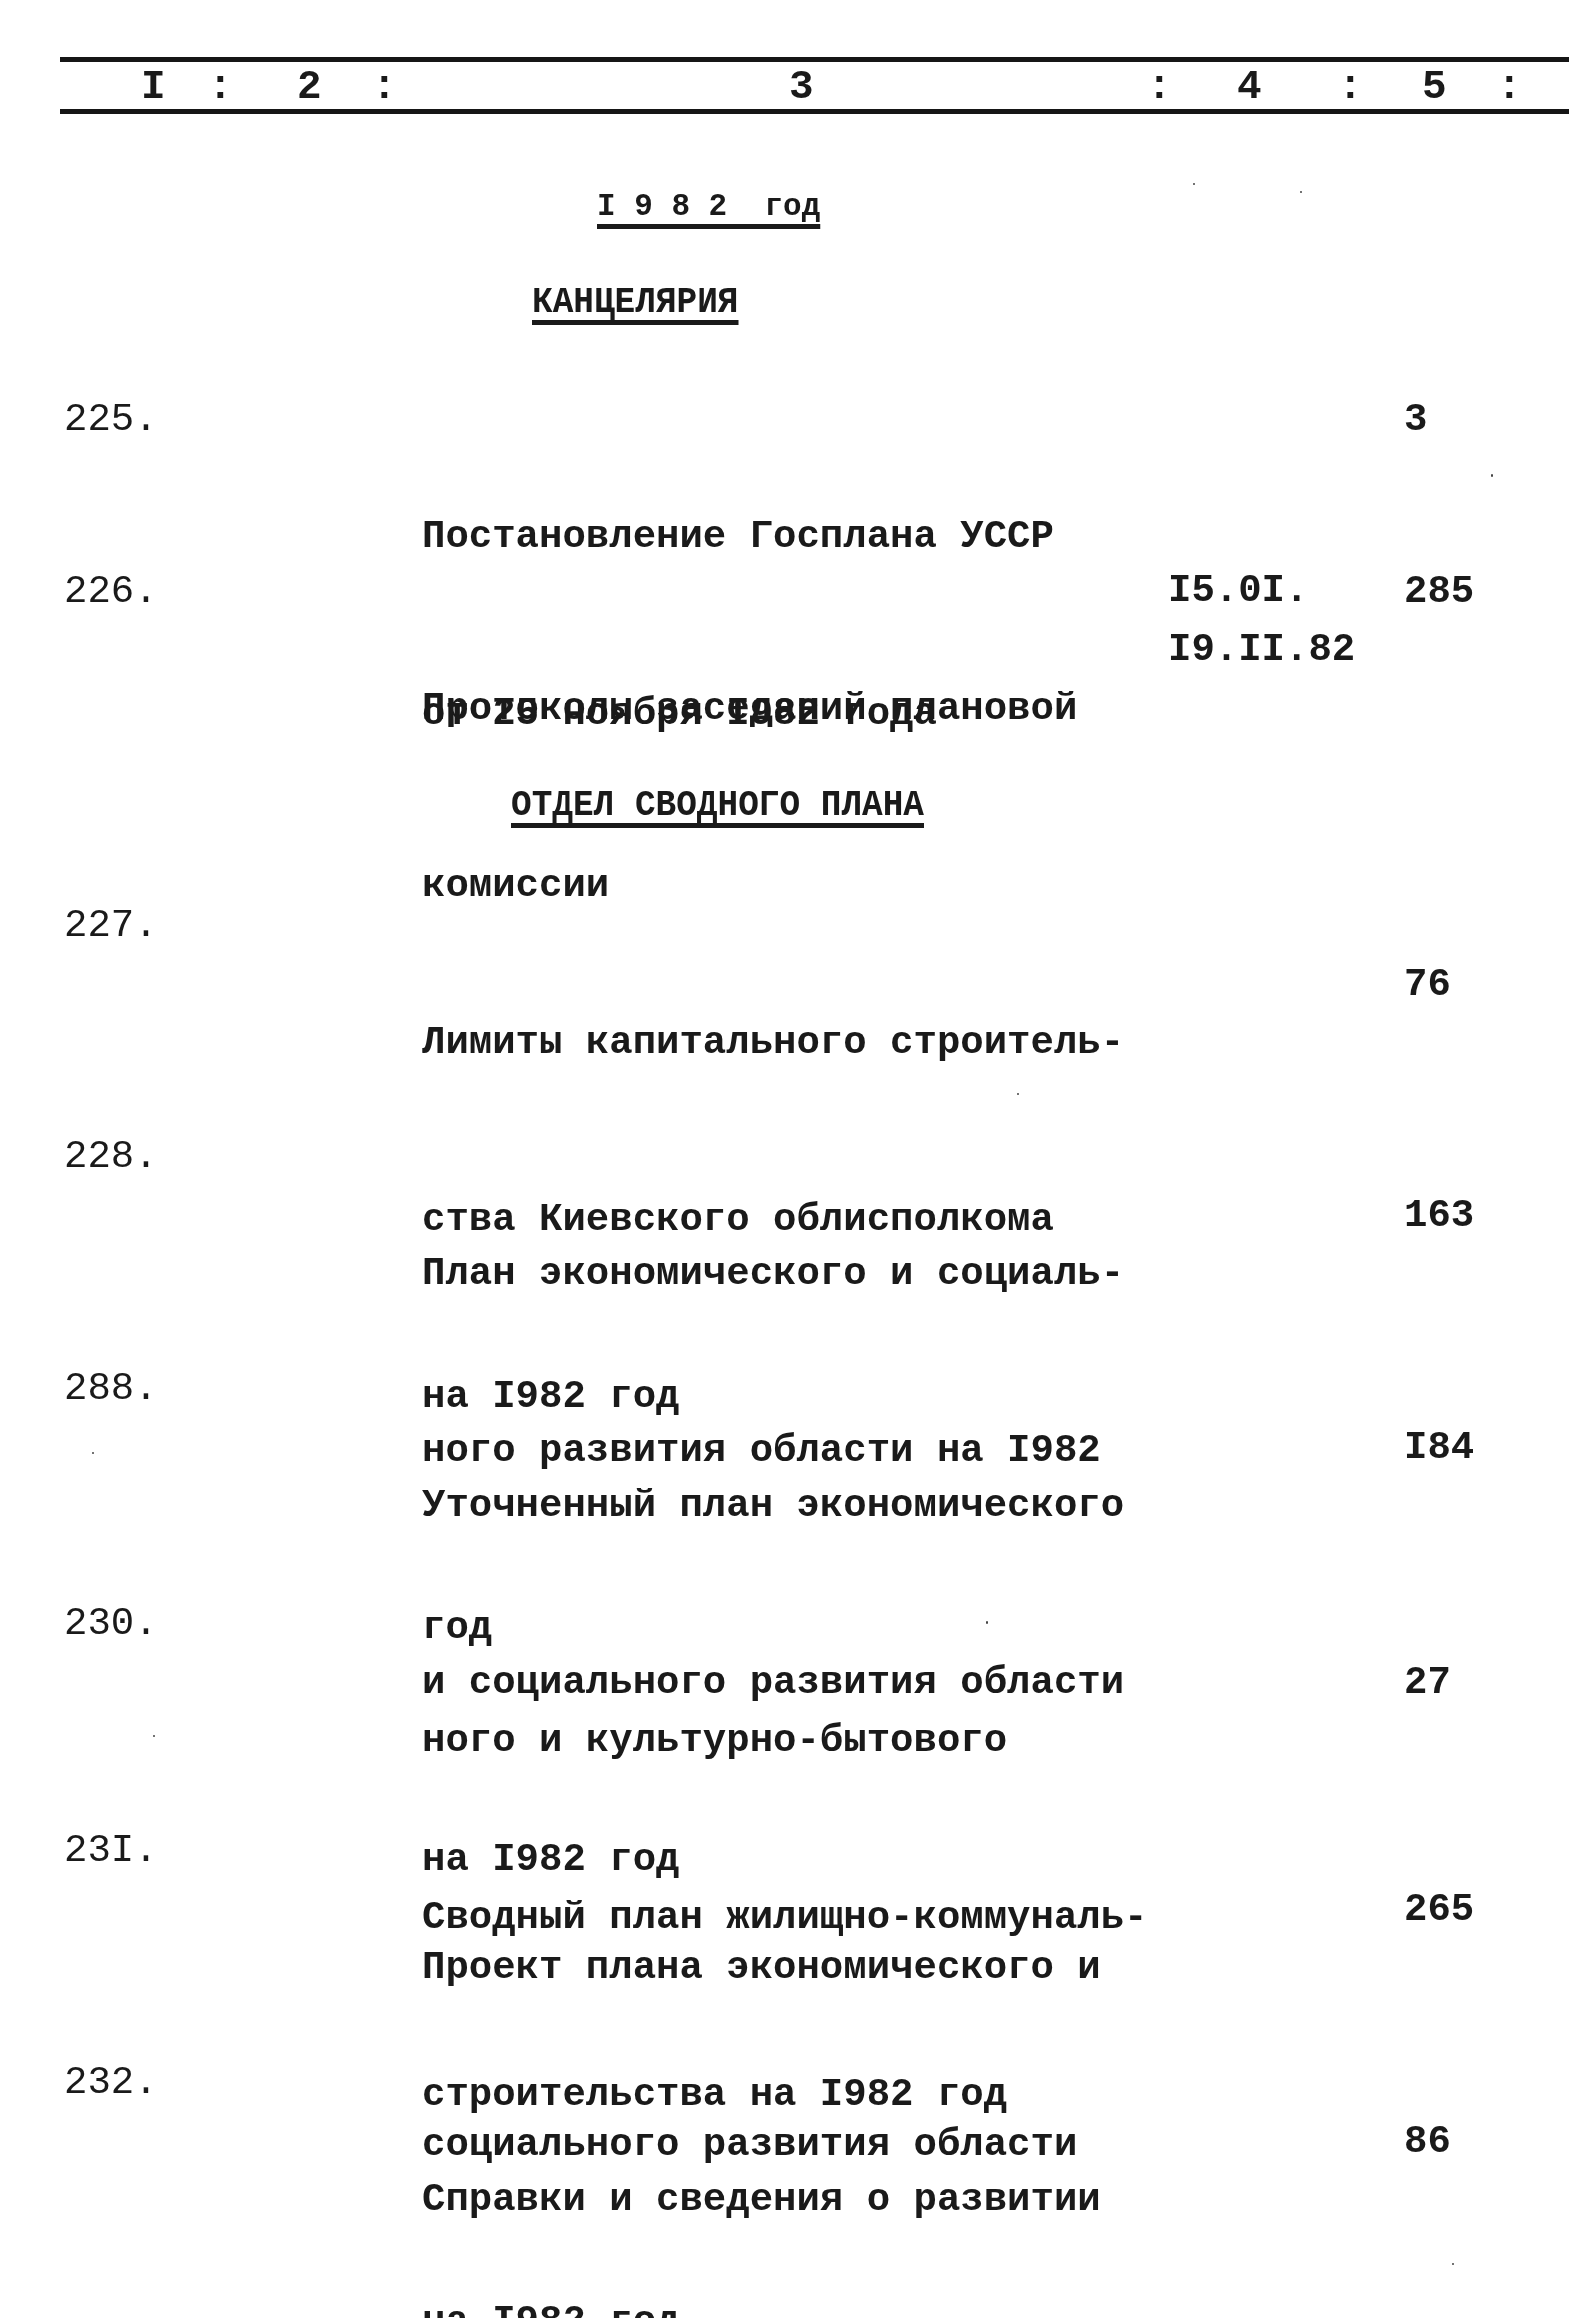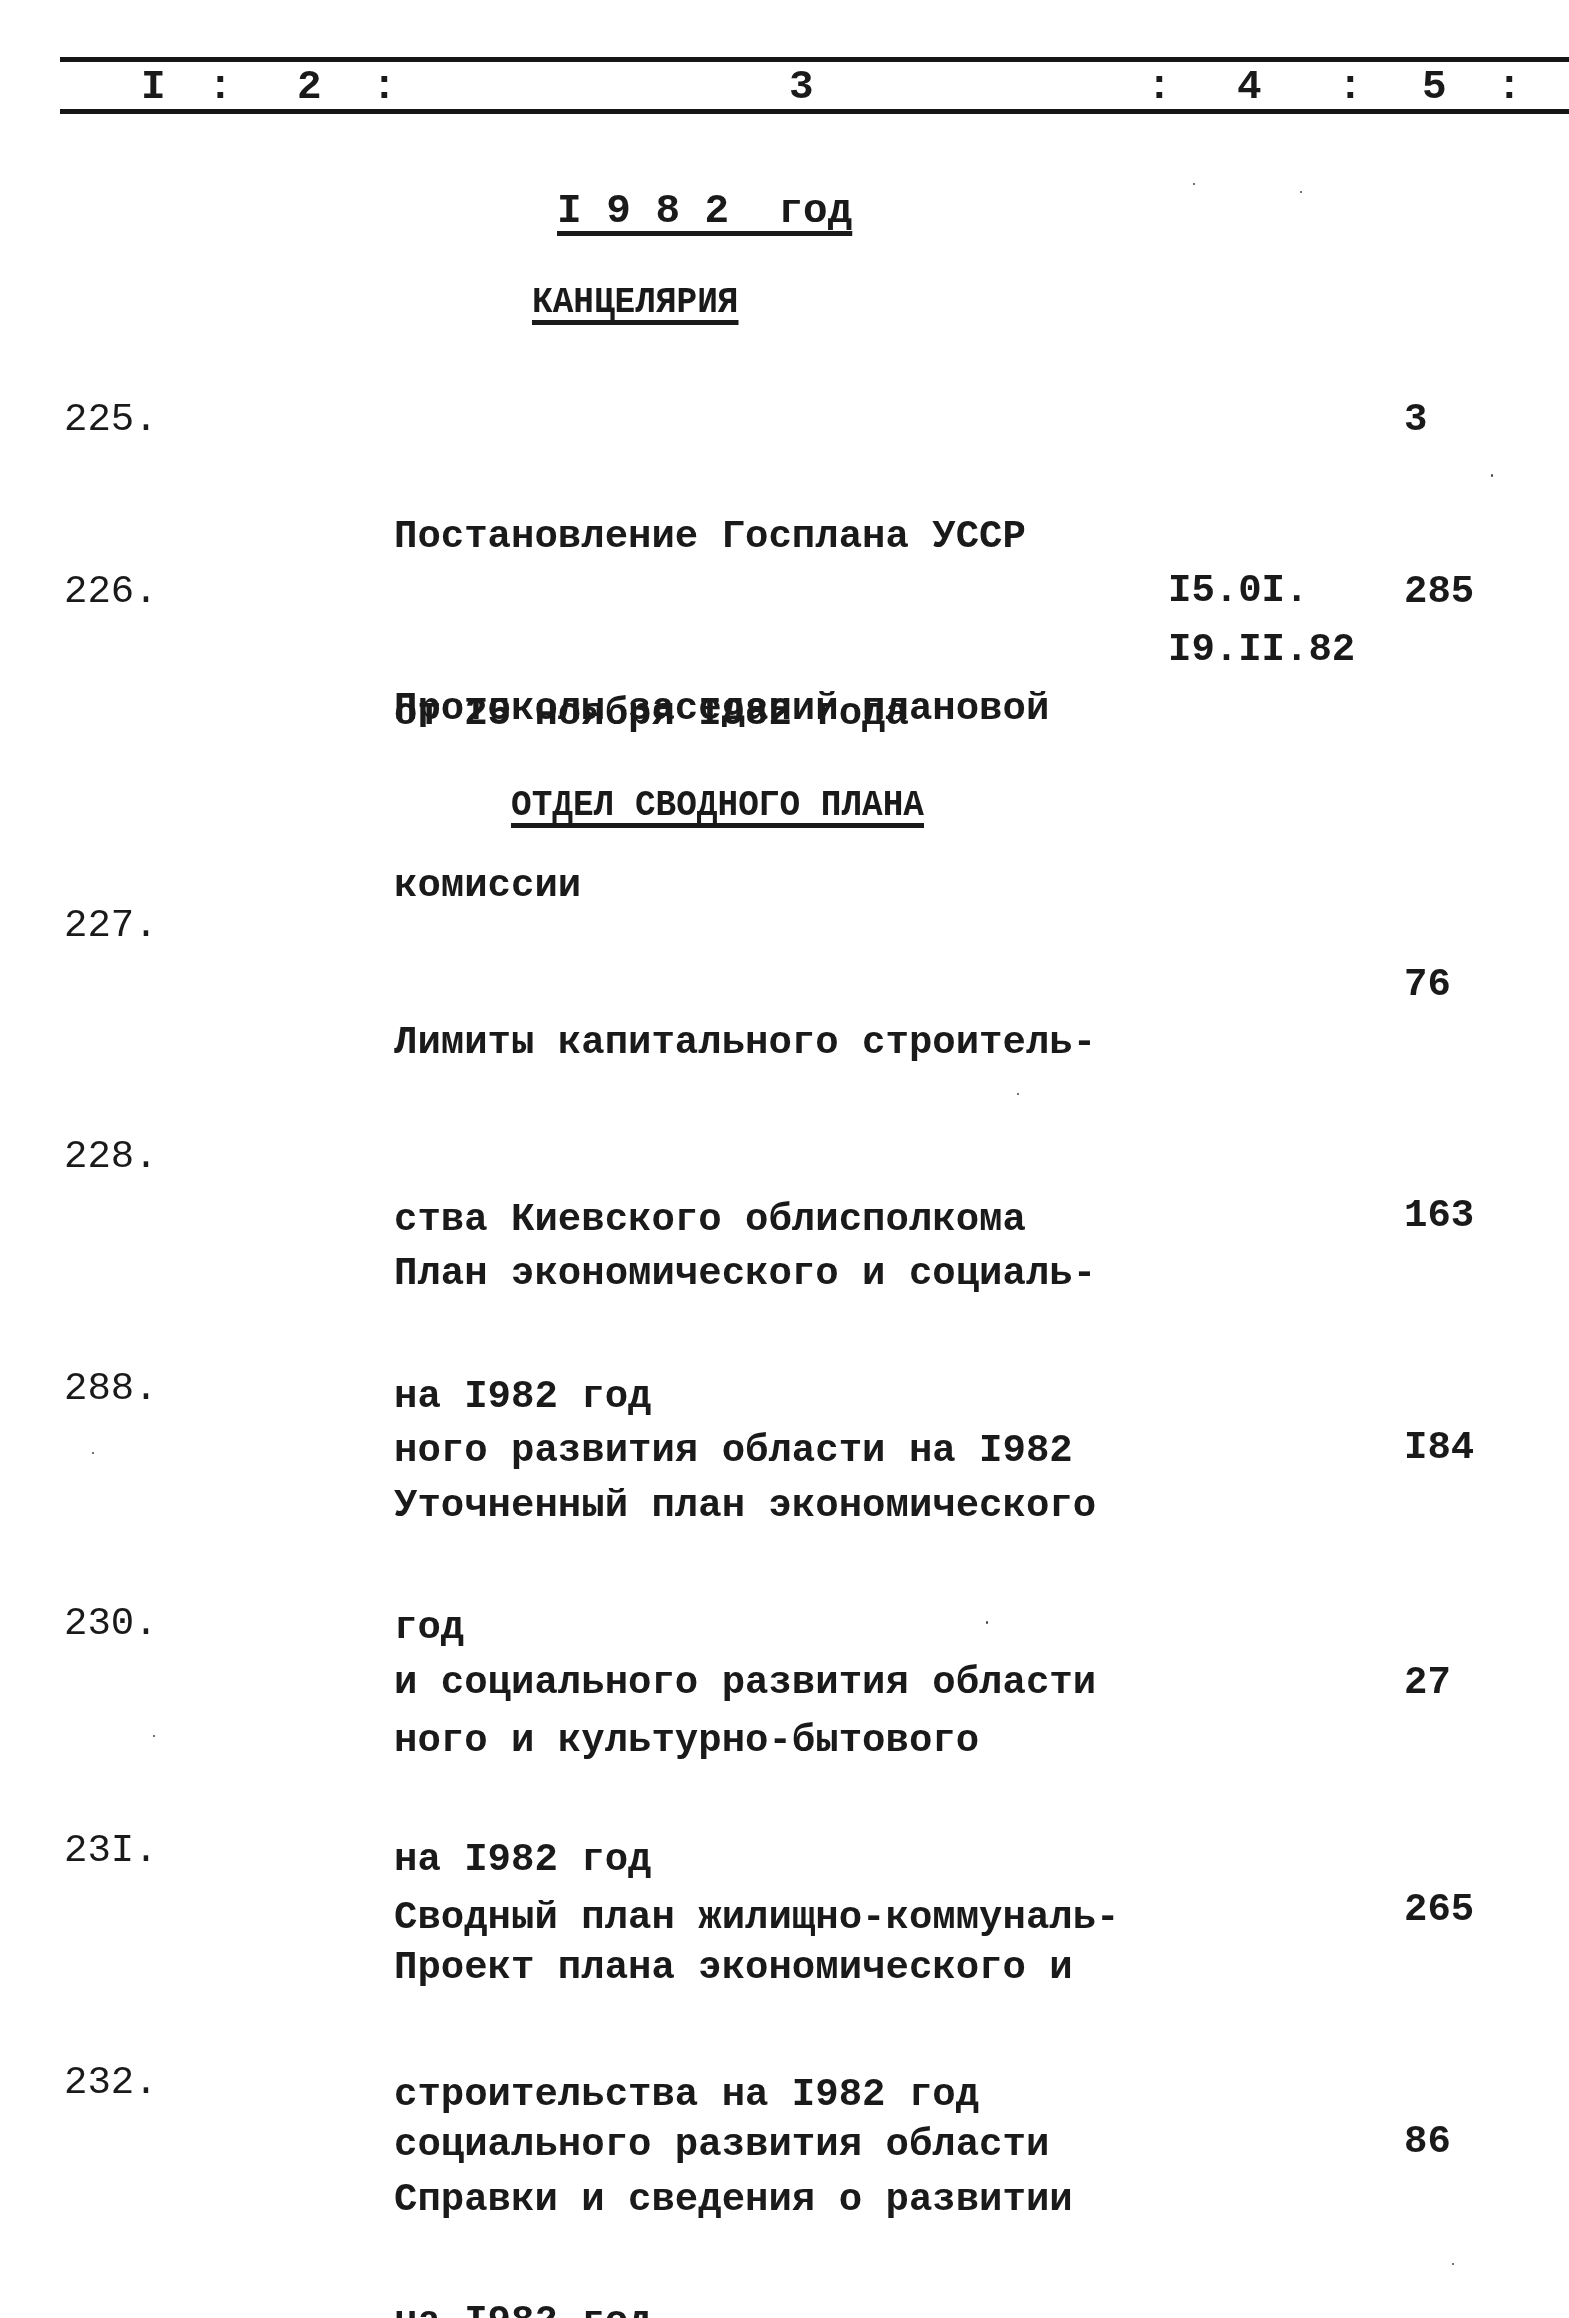--- a/index.html
+++ b/index.html
@@ -4,26 +4,26 @@
 <style>
   html, body { margin:0; padding:0; }
   body {
     width:1569px; height:2319px; position:relative; overflow:hidden;
     background:#ffffff; color:#1a1a1a;
     font-family:"Liberation Mono", "DejaVu Sans Mono", monospace;
   }
   .page { position:absolute; left:0; top:0; width:1569px; height:2319px; }
   .rule { position:absolute; left:60px; right:0; height:5.4px; background:#161616; }
   .hdr { position:absolute; top:67px; font-size:41px; font-weight:bold; line-height:1; }
-  .title { position:absolute; font-size:41px; font-weight:bold; letter-spacing:0; line-height:1; text-decoration:underline; text-decoration-thickness:4.6px; text-underline-offset:9.2px; }
+  .title { position:absolute; font-size:31px; font-weight:bold; letter-spacing:0; line-height:1; text-decoration:underline; text-decoration-thickness:4.6px; text-underline-offset:9.2px;margin-left:40px; }
   .section { position:absolute; font-size:37px; font-weight:bold; line-height:1; text-decoration:underline; text-decoration-thickness:4.6px; text-underline-offset:7.6px; transform:scaleX(0.93); transform-origin:left; }
   .entry { position:absolute; left:0; width:1569px; }
   .num { position:absolute; left:64px; font-size:39px; font-weight:normal; line-height:1; }
   .desc { position:absolute; left:394px; font-size:39px; font-weight:bold; line-height:59px; top:-10.7px; white-space:pre; }
-  .desc div { height:59px; }
+  .desc div { height:59px;margin-left:28px; }
   .date { position:absolute; left:1168px; font-size:39px; font-weight:bold; line-height:59px; top:-10.7px; }
   .date div { height:59px; }
   .count { position:absolute; left:1404px; font-size:39px; font-weight:bold; line-height:1; }
   .speck { position:absolute; background:#444; border-radius:50%; }
 </style>
 </head>
 <body>
 
 <div class="page">
 

